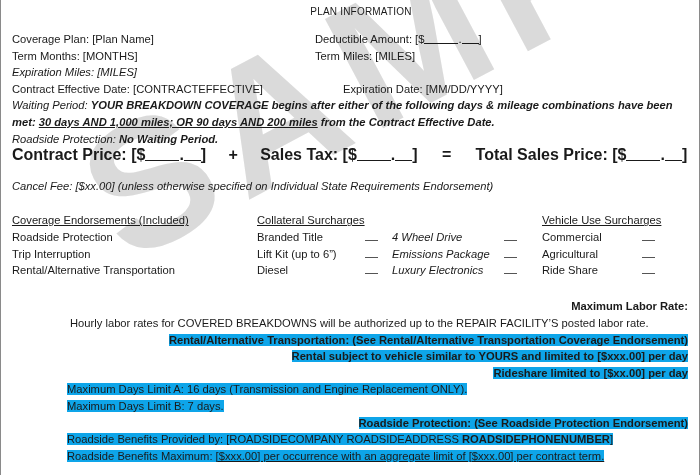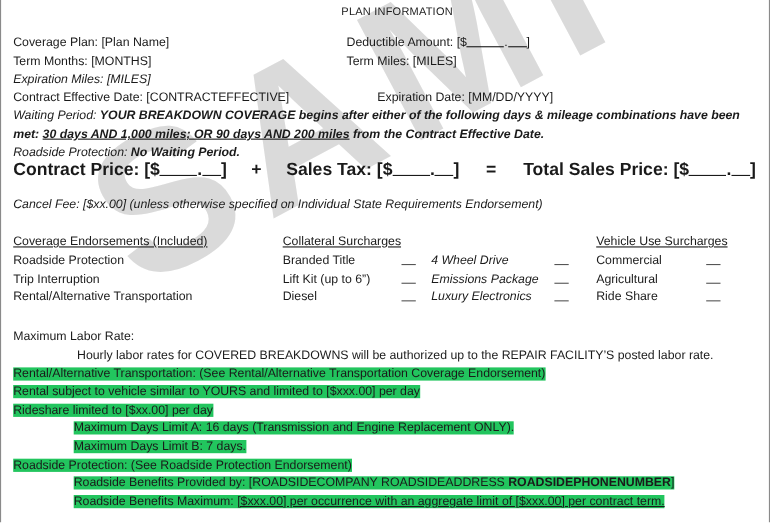--- a/index.html
+++ b/index.html
@@ -126,32 +126,32 @@
     display: inline-block;
     border-bottom: 1.4px solid #555;
     width: 13px;
     height: 11px;
   }
   .col-b .sur-row .mark { left: 108px; }
   .col-c .sur-row .mark { left: 112px; }
   .col-d .sur-row .mark { left: 100px; }
   
   .hl {
-    background: #22c55e;
+    background: #0ea5e9;
     box-decoration-break: clone;
     -webkit-box-decoration-break: clone;
   }
   .indent { padding-left: 58px; }
   .indent2 { padding-left: 55px; }
   .note {
     font-size: 11.2px;
     line-height: 16.6px;
     white-space: nowrap;
   }
-  .note.bold { font-weight: normal; }
+  .note.bold { font-weight: bold; text-align: right; }
 </style>
 </head>
 <body>
 
 <div id="page">
 
   <div id="watermark">
     <div class="wm-text">SAMPLE</div>
   </div>
 

